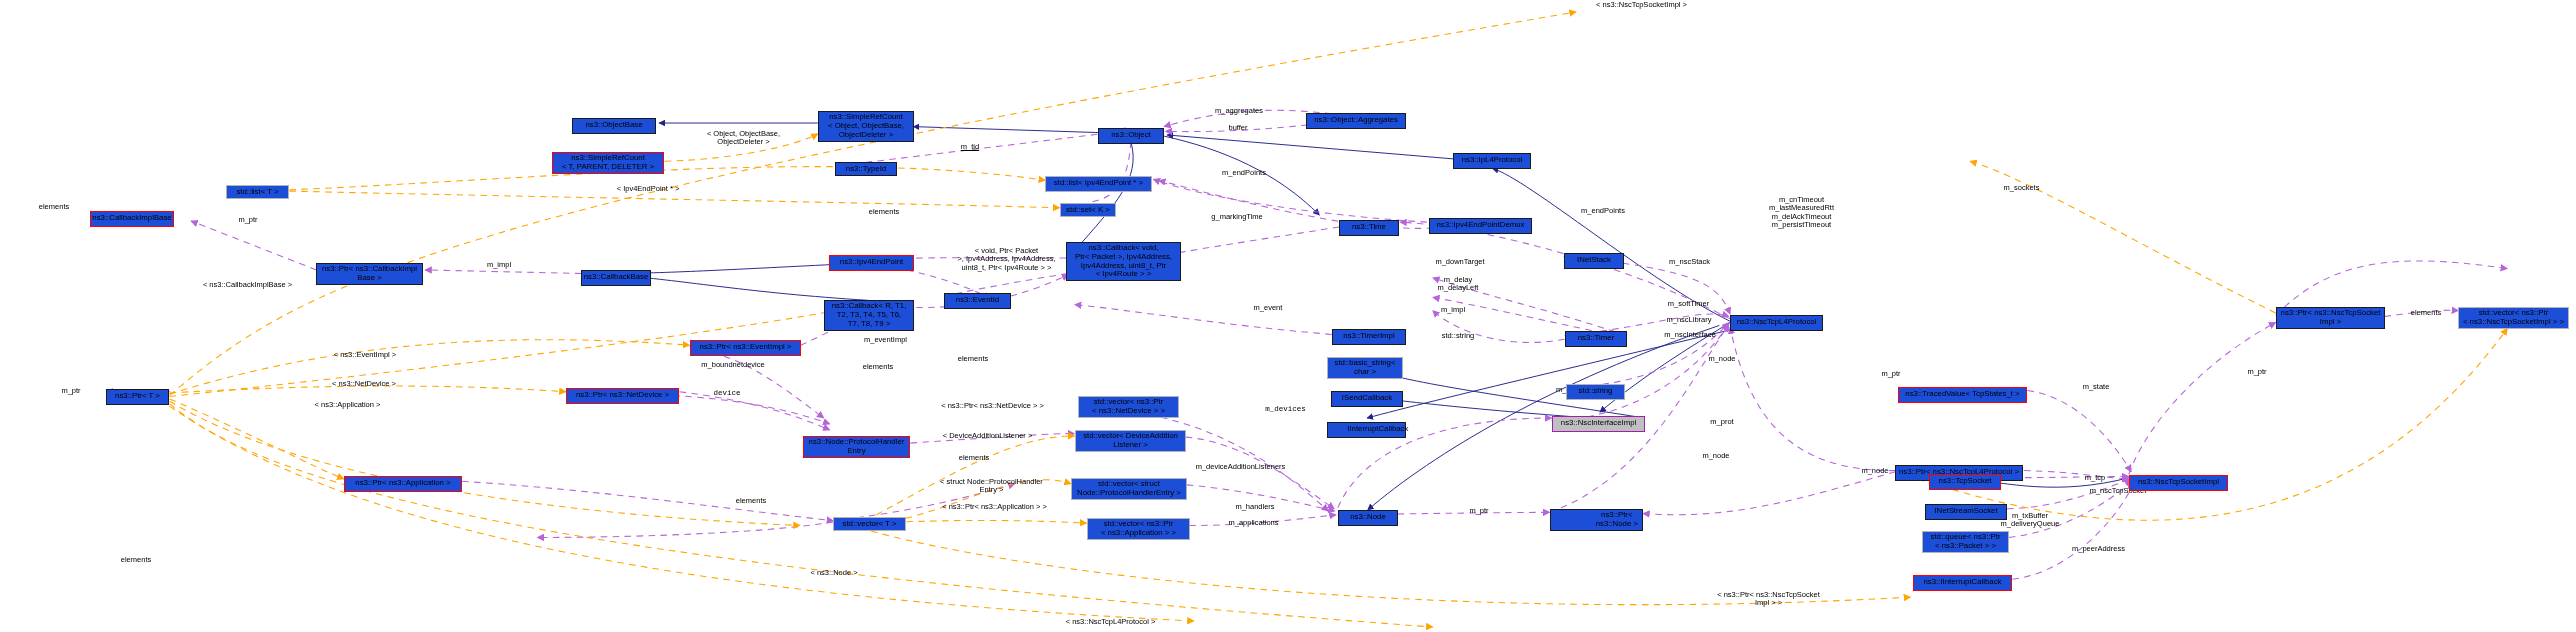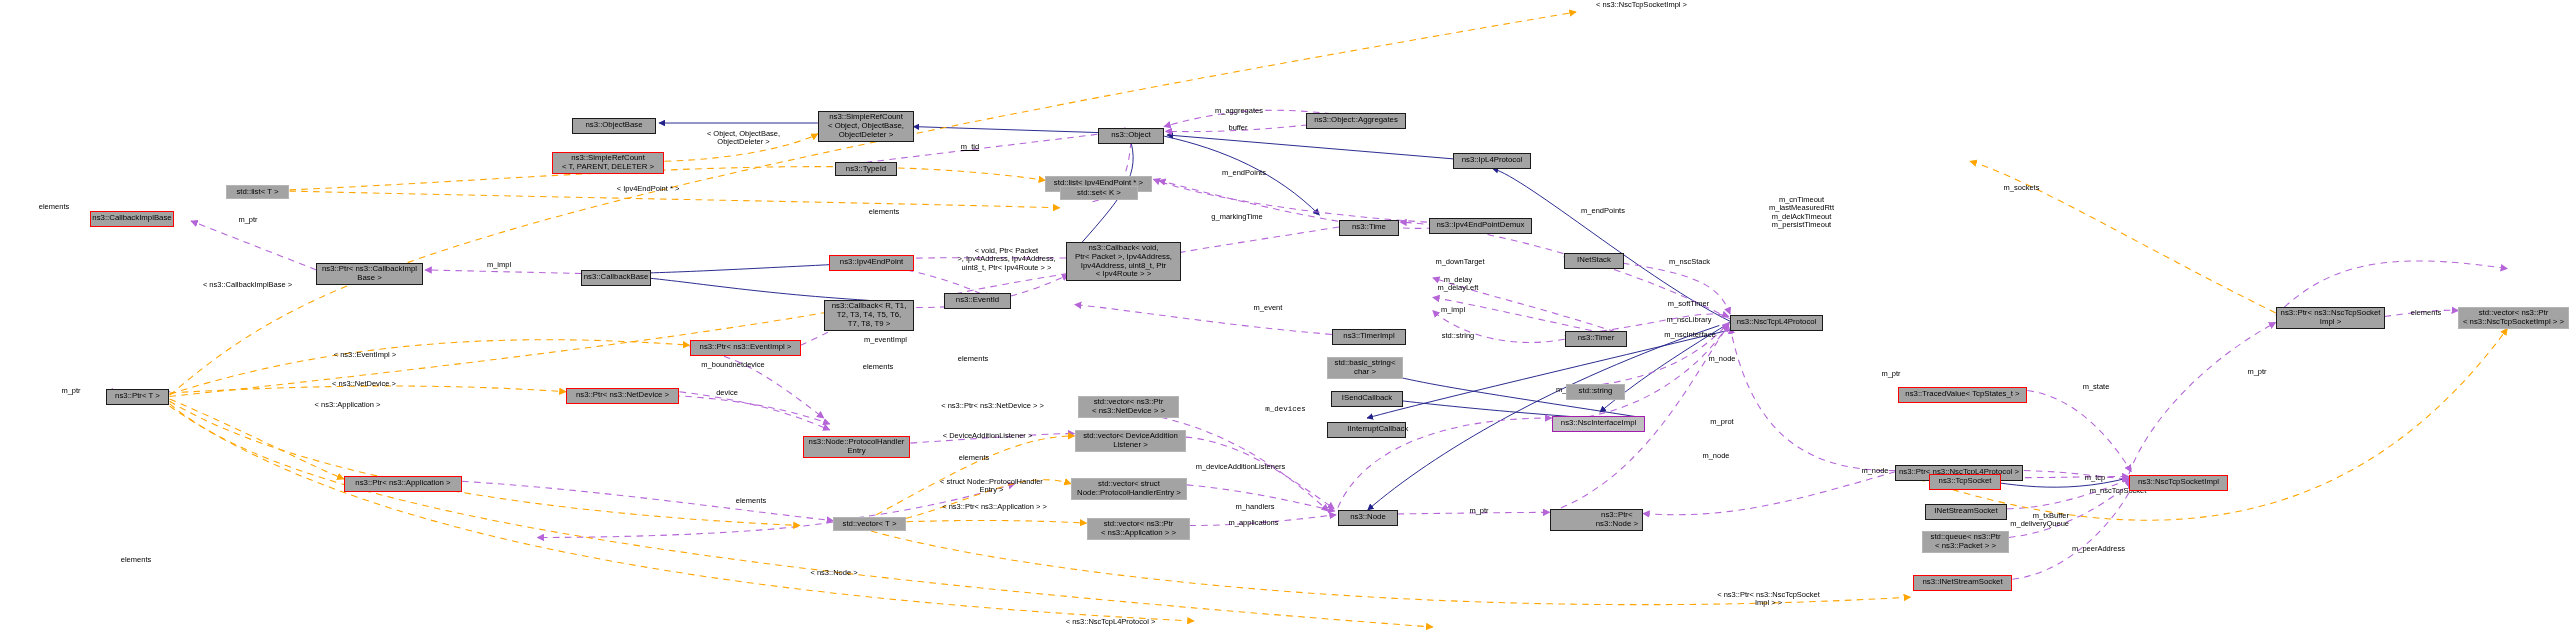--- a/index.html
+++ b/index.html
@@ -23,21 +23,21 @@
     height: 633px;
     pointer-events: none;
   }
   .node {
     position: absolute;
     box-sizing: border-box;
     display: flex;
     align-items: center;
     justify-content: center;
     text-align: center;
-    background: #a3a3a3;
+    background: #1d4ed8;
     color: #000000;
     font-size: 7.8px;
     line-height: 1.12;
     padding: 1.2px 2.4px;
     white-space: pre-line;
     z-index: 5;
   }
   
   .n-black  { border: 1px solid #1a1a1a; }
   .n-red    { border: 1px solid #ff0000; }
@@ -167,21 +167,21 @@
 &lt; T, PARENT, DELETER &gt;</div>
     <div class="node n-black" style="left: 818px; top: 111px; width: 96px; min-height: 30px;">ns3::SimpleRefCount
 &lt; Object, ObjectBase,
 ObjectDeleter &gt;</div>
     <div class="node n-black" style="left: 835px; top: 162px; width: 62px; min-height: 14.3px;">ns3::TypeId</div>
     <div class="node n-black" style="left: 1098px; top: 128px; width: 66px; min-height: 15.5px;">ns3::Object</div>
     <div class="node n-black" style="left: 1306px; top: 113px; width: 100px; min-height: 15.5px;">ns3::Object::Aggregates</div>
     <div class="node n-black" style="left: 1453px; top: 153px; width: 78px; min-height: 15.5px;">ns3::IpL4Protocol</div>
     <div class="node n-grey" style="left: 1045px; top: 176px; width: 107px; min-height: 15.5px;">std::list&lt; Ipv4EndPoint * &gt;</div>
     <div class="node n-black" style="left: 1429px; top: 218px; width: 103px; min-height: 15.5px;">ns3::Ipv4EndPointDemux</div>
-    <div class="node n-grey" style="left: 1060px; top: 186px; width: 78px; min-height: 14.3px;">std::set&lt; K &gt;</div>
+    <div class="node n-grey" style="left: 1060px; top: 203px; width: 56px; min-height: 14.3px;">std::set&lt; K &gt;</div>
     <div class="node n-grey" style="left: 226px; top: 185px; width: 63px; min-height: 14.3px;">std::list&lt; T &gt;</div>
     <div class="node n-red" style="left: 90px; top: 211px; width: 84px; min-height: 15.5px;">ns3::CallbackImplBase</div>
     <div class="node n-black" style="left: 316px; top: 263px; width: 107px; min-height: 21.5px;">ns3::Ptr&lt; ns3::CallbackImpl
 Base &gt;</div>
     <div class="node n-black" style="left: 581px; top: 270px; width: 70px; min-height: 15.5px;">ns3::CallbackBase</div>
     <div class="node n-black" style="left: 106px; top: 389px; width: 63px; min-height: 15.5px;">ns3::Ptr&lt; T &gt;</div>
     <div class="node n-red" style="left: 690px; top: 340px; width: 111px; min-height: 15.5px;">ns3::Ptr&lt; ns3::EventImpl &gt;</div>
     <div class="node n-red" style="left: 566px; top: 388px; width: 113px; min-height: 15.5px;">ns3::Ptr&lt; ns3::NetDevice &gt;</div>
     <div class="node n-red" style="left: 344px; top: 476px; width: 118px; min-height: 15.5px;">ns3::Ptr&lt; ns3::Application &gt;</div>
     <div class="node n-red" style="left: 829px; top: 255px; width: 85px; min-height: 15.5px;">ns3::Ipv4EndPoint</div>
@@ -217,21 +217,21 @@
 Node::ProtocolHandlerEntry &gt;</div>
     <div class="node n-grey" style="left: 1087px; top: 518px; width: 103px; min-height: 21.5px;">std::vector&lt; ns3::Ptr
 &lt; ns3::Application &gt; &gt;</div>
     <div class="node n-black" style="left: 1895px; top: 465px; width: 128px; min-height: 15.5px;">ns3::Ptr&lt; ns3::NscTcpL4Protocol &gt;</div>
     <div class="node n-red" style="left: 1898px; top: 387px; width: 129px; min-height: 15.5px;">ns3::TracedValue&lt; TcpStates_t &gt;</div>
     <div class="node n-red" style="left: 2129px; top: 475px; width: 99px; min-height: 15.5px;">ns3::NscTcpSocketImpl</div>
     <div class="node n-red" style="left: 1929px; top: 474px; width: 72px; min-height: 15.5px;">ns3::TcpSocket</div>
     <div class="node n-black" style="left: 1925px; top: 504px; width: 82px; min-height: 15.5px;">INetStreamSocket</div>
     <div class="node n-grey" style="left: 1922px; top: 531px; width: 87px; min-height: 21.5px;">std::queue&lt; ns3::Ptr
 &lt; ns3::Packet &gt; &gt;</div>
-    <div class="node n-red" style="left: 1913px; top: 575px; width: 99px; min-height: 15.5px;">ns3::INetStreamSocket</div>
+    <div class="node n-red" style="left: 1913px; top: 575px; width: 99px; min-height: 15.5px;">ns3::IInterruptCallback</div>
     <div class="node n-black" style="left: 2276px; top: 307px; width: 109px; min-height: 21.5px;">ns3::Ptr&lt; ns3::NscTcpSocket
 Impl &gt;</div>
     <div class="node n-grey" style="left: 2458px; top: 307px; width: 111px; min-height: 21.5px;">std::vector&lt; ns3::Ptr
 &lt; ns3::NscTcpSocketImpl &gt; &gt;</div>
     <div class="edge-label" style="left: 687px; top: 130px; width: 113px;">&lt; Object, ObjectBase,
 ObjectDeleter &gt;</div>
     <div class="edge-label" style="left: 949px; top: 143px; width: 42px; text-decoration: underline;">m_tid</div>
     <div class="edge-label" style="left: 1203px; top: 107px; width: 72px;">m_aggregates</div>
     <div class="edge-label" style="left: 1217px; top: 124px; width: 42px;">buffer</div>
     <div class="edge-label" style="left: 1211px; top: 169px; width: 66px;">m_endPoints</div>
@@ -248,21 +248,21 @@
 uint8_t, Ptr&lt; Ipv4Route &gt; &gt;</div>
     <div class="edge-label" style="left: 1244px; top: 304px; width: 48px;">m_event</div>
     <div class="edge-label" style="left: 317px; top: 351px; width: 96px;">&lt; ns3::EventImpl &gt;</div>
     <div class="edge-label" style="left: 316px; top: 380px; width: 96px;">&lt; ns3::NetDevice &gt;</div>
     <div class="edge-label" style="left: 298px; top: 401px; width: 99px;">&lt; ns3::Application &gt;</div>
     <div class="edge-label" style="left: 53px; top: 387px; width: 36px;">m_ptr</div>
     <div class="edge-label" style="left: 854px; top: 336px; width: 63px;">m_eventImpl</div>
     <div class="edge-label" style="left: 687px; top: 361px; width: 92px;">m_boundnetdevice</div>
     <div class="edge-label" style="left: 854px; top: 363px; width: 48px;">elements</div>
     <div class="edge-label" style="left: 949px; top: 355px; width: 48px;">elements</div>
-    <div class="edge-label" style="left: 706px; top: 389px; width: 42px;">device</div>
+    <div class="edge-label" style="left: 706px; top: 389px; width: 42px; font-family: Liberation Mono, monospace;">device</div>
     <div class="edge-label" style="left: 1258px; top: 405px; width: 55px; font-family: Liberation Mono, monospace;">m_devices</div>
     <div class="edge-label" style="left: 930px; top: 402px; width: 125px;">&lt; ns3::Ptr&lt; ns3::NetDevice &gt; &gt;</div>
     <div class="edge-label" style="left: 1423px; top: 258px; width: 74px;">m_downTarget</div>
     <div class="edge-label" style="left: 1425px; top: 276px; width: 66px;">m_delay
 m_delayLeft</div>
     <div class="edge-label" style="left: 1659px; top: 258px; width: 61px;">m_nscStack</div>
     <div class="edge-label" style="left: 1657px; top: 300px; width: 63px;">m_softTimer</div>
     <div class="edge-label" style="left: 1657px; top: 316px; width: 64px;">m_nscLibrary</div>
     <div class="edge-label" style="left: 1432px; top: 306px; width: 42px;">m_impl</div>
     <div class="edge-label" style="left: 1433px; top: 332px; width: 50px;">std::string</div>
@@ -276,21 +276,21 @@
     <div class="edge-label" style="left: 1701px; top: 418px; width: 42px;">m_prot</div>
     <div class="edge-label" style="left: 1692px; top: 452px; width: 48px;">m_node</div>
     <div class="edge-label" style="left: 1851px; top: 467px; width: 48px;">m_node</div>
     <div class="edge-label" style="left: 1873px; top: 370px; width: 36px;">m_ptr</div>
     <div class="edge-label" style="left: 2072px; top: 383px; width: 48px;">m_state</div>
     <div class="edge-label" style="left: 2076px; top: 474px; width: 38px;">m_tcp</div>
     <div class="edge-label" style="left: 1994px; top: 184px; width: 55px;">m_sockets</div>
     <div class="edge-label" style="left: 2239px; top: 368px; width: 36px;">m_ptr</div>
     <div class="edge-label" style="left: 2402px; top: 309px; width: 48px;">elements</div>
     <div class="edge-label" style="left: 2079px; top: 487px; width: 78px;">m_nscTcpSocket</div>
-    <div class="edge-label" style="left: 1991px; top: 512px; width: 78px; text-align: right;">m_txBuffer
+    <div class="edge-label" style="left: 1991px; top: 512px; width: 78px;">m_txBuffer
 m_deliveryQueue</div>
     <div class="edge-label" style="left: 2061px; top: 545px; width: 75px;">m_peerAddress</div>
     <div class="edge-label" style="left: 1225px; top: 503px; width: 60px;">m_handlers</div>
     <div class="edge-label" style="left: 1219px; top: 519px; width: 69px;">m_applications</div>
     <div class="edge-label" style="left: 1179px; top: 463px; width: 123px;">m_deviceAdditionListeners</div>
     <div class="edge-label" style="left: 929px; top: 432px; width: 117px;">&lt; DeviceAdditionListener &gt;</div>
     <div class="edge-label" style="left: 950px; top: 454px; width: 48px;">elements</div>
     <div class="edge-label" style="left: 929px; top: 478px; width: 125px;">&lt; struct Node::ProtocolHandler
 Entry &gt;</div>
     <div class="edge-label" style="left: 931px; top: 503px; width: 127px;">&lt; ns3::Ptr&lt; ns3::Application &gt; &gt;</div>

